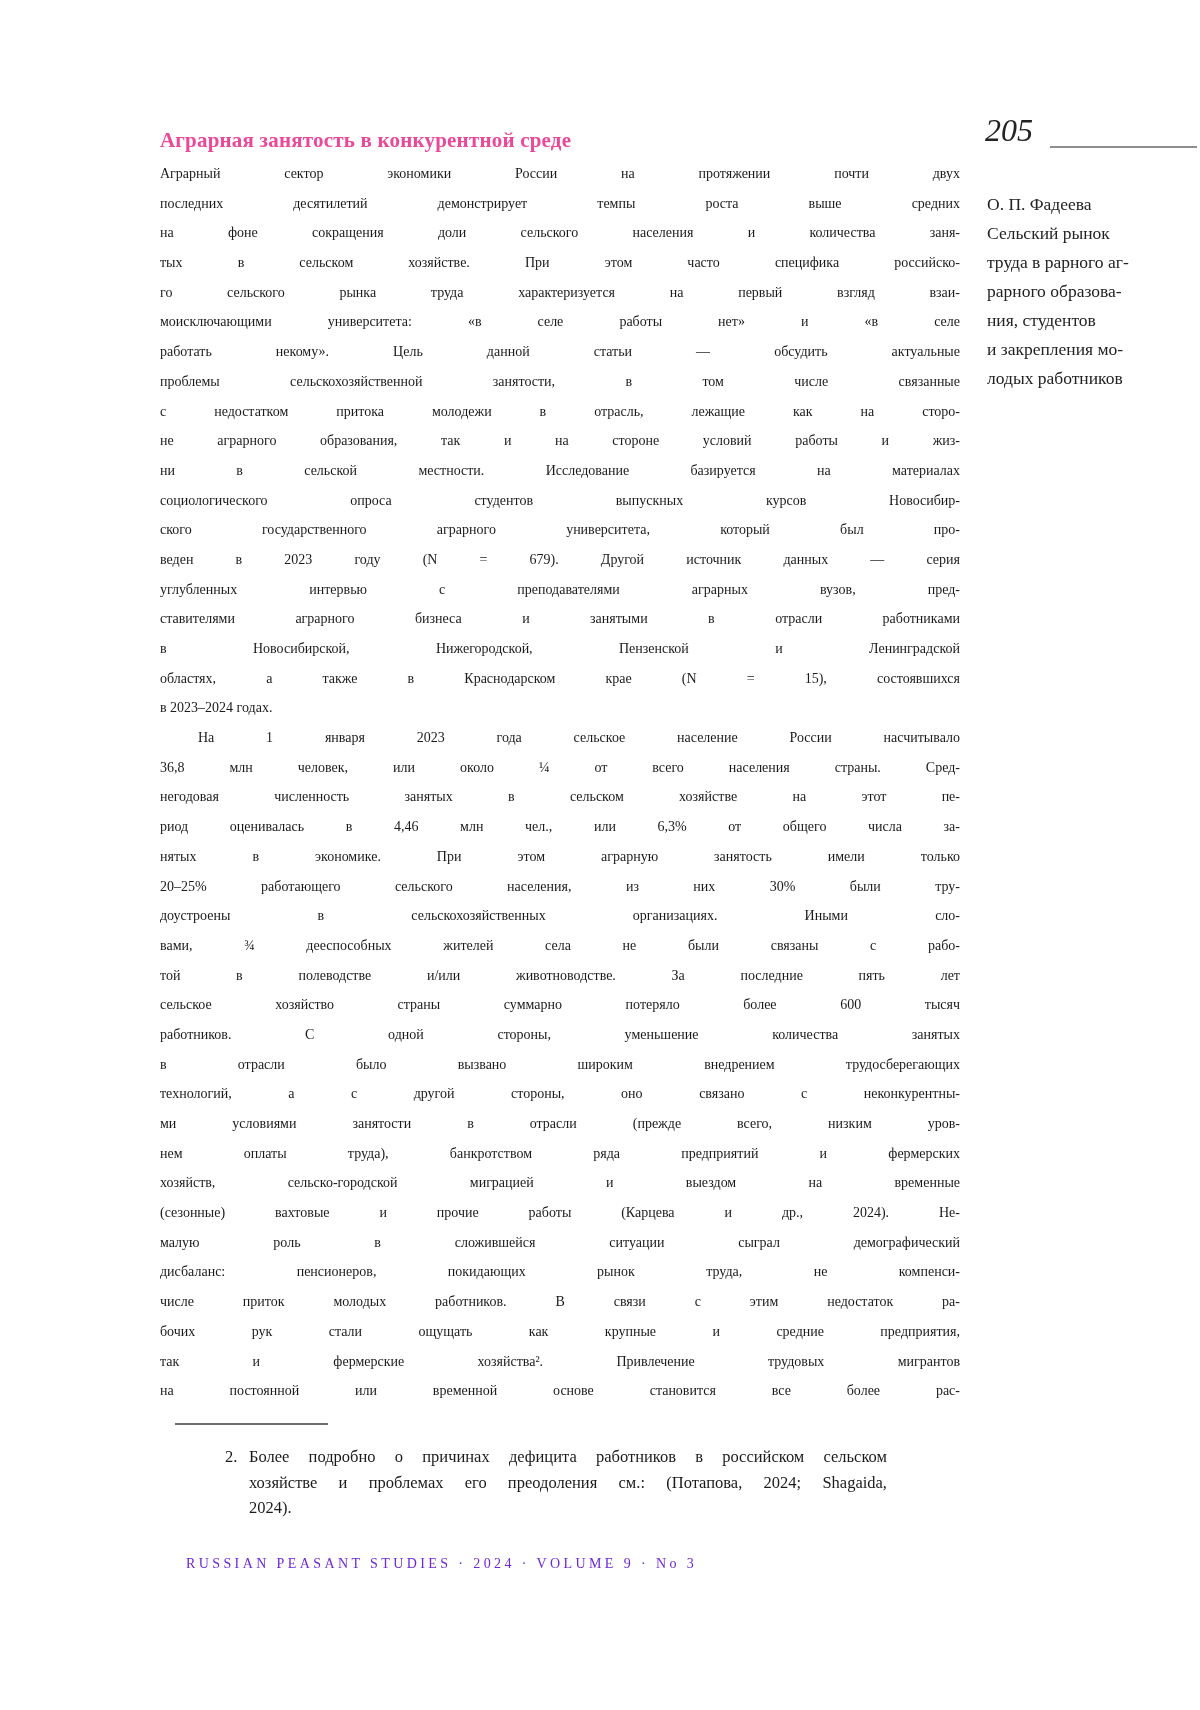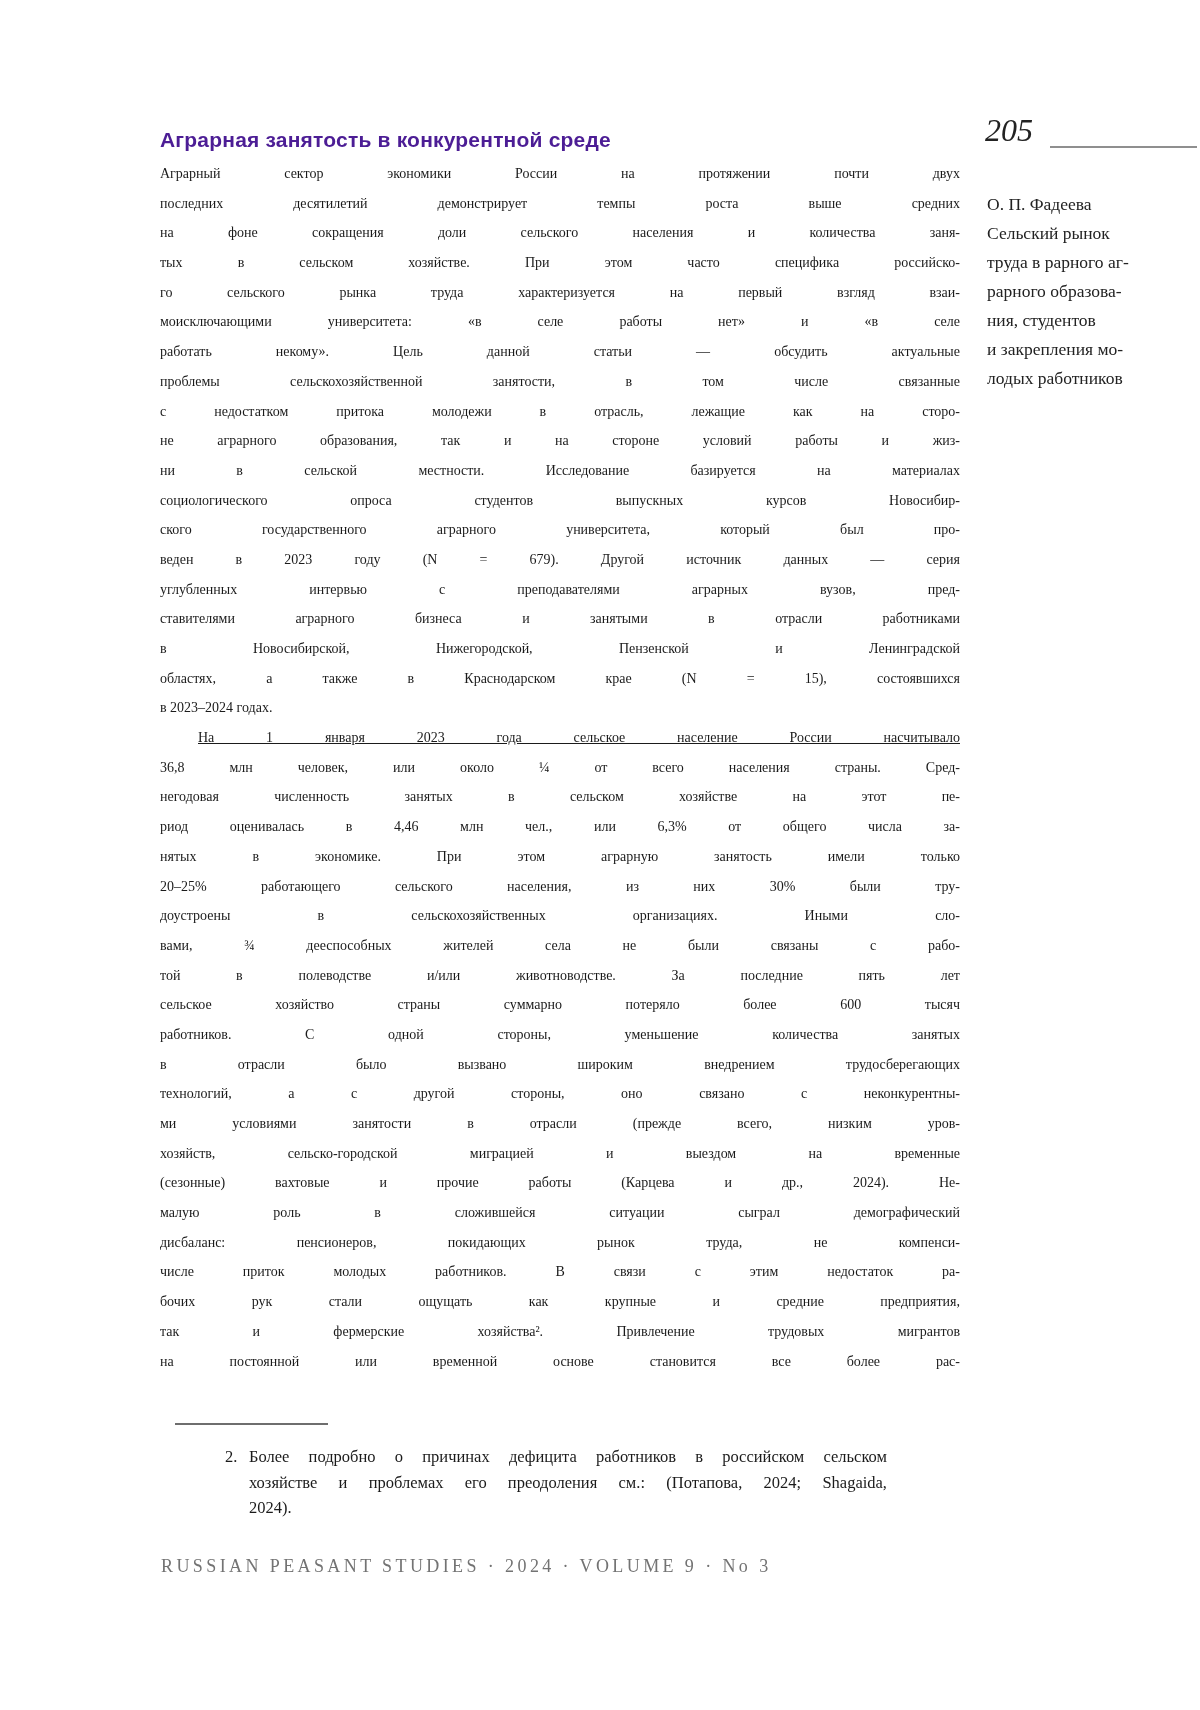--- a/index.html
+++ b/index.html
@@ -7,32 +7,32 @@
     position:relative;
     width:1200px;height:1710px;
     background:#ffffff;
     font-family:"Liberation Serif", serif;
     color:#1b1b1b;
     overflow:hidden;
   }
   
   .main-col{position:absolute;left:160px;top:128px;width:800px;}
   .heading{
-    font-family:Liberation Sans, sans-serif;
+    font-family:Liberation Serif, serif;
     font-weight:700;font-size:21px;line-height:24px;
-    margin:0 0 7px 0;color:#4c1d95;
+    margin:0 0 7px 0;color:#ec4899;
     letter-spacing:0.2px;
   }
   .body-line{
     font-size:14px;line-height:29.7px;height:29.7px;
     text-align:justify;text-align-last:justify;
     white-space:nowrap;
   }
   .body-line.short{text-align-last:left;}
-  .body-line.indent{padding-left:38px;text-decoration:underline;}
+  .body-line.indent{padding-left:38px;}
   
   .pagenum{
     position:absolute;left:985px;top:112px;
     font-style:italic;font-size:32px;line-height:36px;color:#222;
   }
   .header-rule{
     position:absolute;left:1050px;top:146px;width:147px;
     border-top:2px solid #8f8f8f;height:0;
   }
   .sidebar{
@@ -52,22 +52,22 @@
   }
   .footnote-marker{width:24px;flex:0 0 24px;}
   .footnote-text{width:638px;}
   .footnote-line{
     text-align:justify;text-align-last:justify;white-space:nowrap;
     height:25.5px;
   }
   .footnote-line.short{text-align-last:left;}
   
   .footer{
-    position:absolute;left:161px;top:1556px;
-    font-size:18px;letter-spacing:3.4px;color:#737373;
+    position:absolute;left:186px;top:1556px;
+    font-size:14px;letter-spacing:3.4px;color:#6d28d9;
     white-space:nowrap;
   }
 </style>
 </head>
 <body>
 
 <div class="page">
 
   <div class="main-col">
     <h1 class="heading">Аграрная занятость в конкурентной среде</h1>
@@ -98,20 +98,21 @@
         <div class="body-line">нятых в экономике. При этом аграрную занятость имели только</div>
         <div class="body-line">20–25% работающего сельского населения, из них 30% были тру-</div>
         <div class="body-line">доустроены в сельскохозяйственных организациях. Иными сло-</div>
         <div class="body-line">вами, ¾ дееспособных жителей села не были связаны с рабо-</div>
         <div class="body-line">той в полеводстве и/или животноводстве. За последние пять лет</div>
         <div class="body-line">сельское хозяйство страны суммарно потеряло более 600 тысяч</div>
         <div class="body-line">работников. С одной стороны, уменьшение количества занятых</div>
         <div class="body-line">в отрасли было вызвано широким внедрением трудосберегающих</div>
         <div class="body-line">технологий, а с другой стороны, оно связано с неконкурентны-</div>
         <div class="body-line">ми условиями занятости в отрасли (прежде всего, низким уров-</div>
+        <div class="body-line">нем оплаты труда), банкротством ряда предприятий и фермерских</div>
         <div class="body-line">хозяйств, сельско-городской миграцией и выездом на временные</div>
         <div class="body-line">(сезонные) вахтовые и прочие работы (Карцева и др., 2024). Не-</div>
         <div class="body-line">малую роль в сложившейся ситуации сыграл демографический</div>
         <div class="body-line">дисбаланс: пенсионеров, покидающих рынок труда, не компенси-</div>
         <div class="body-line">числе приток молодых работников. В связи с этим недостаток ра-</div>
         <div class="body-line">бочих рук стали ощущать как крупные и средние предприятия,</div>
         <div class="body-line">так и фермерские хозяйства². Привлечение трудовых мигрантов</div>
         <div class="body-line">на постоянной или временной основе становится все более рас-</div>
       </div>
   </div>

